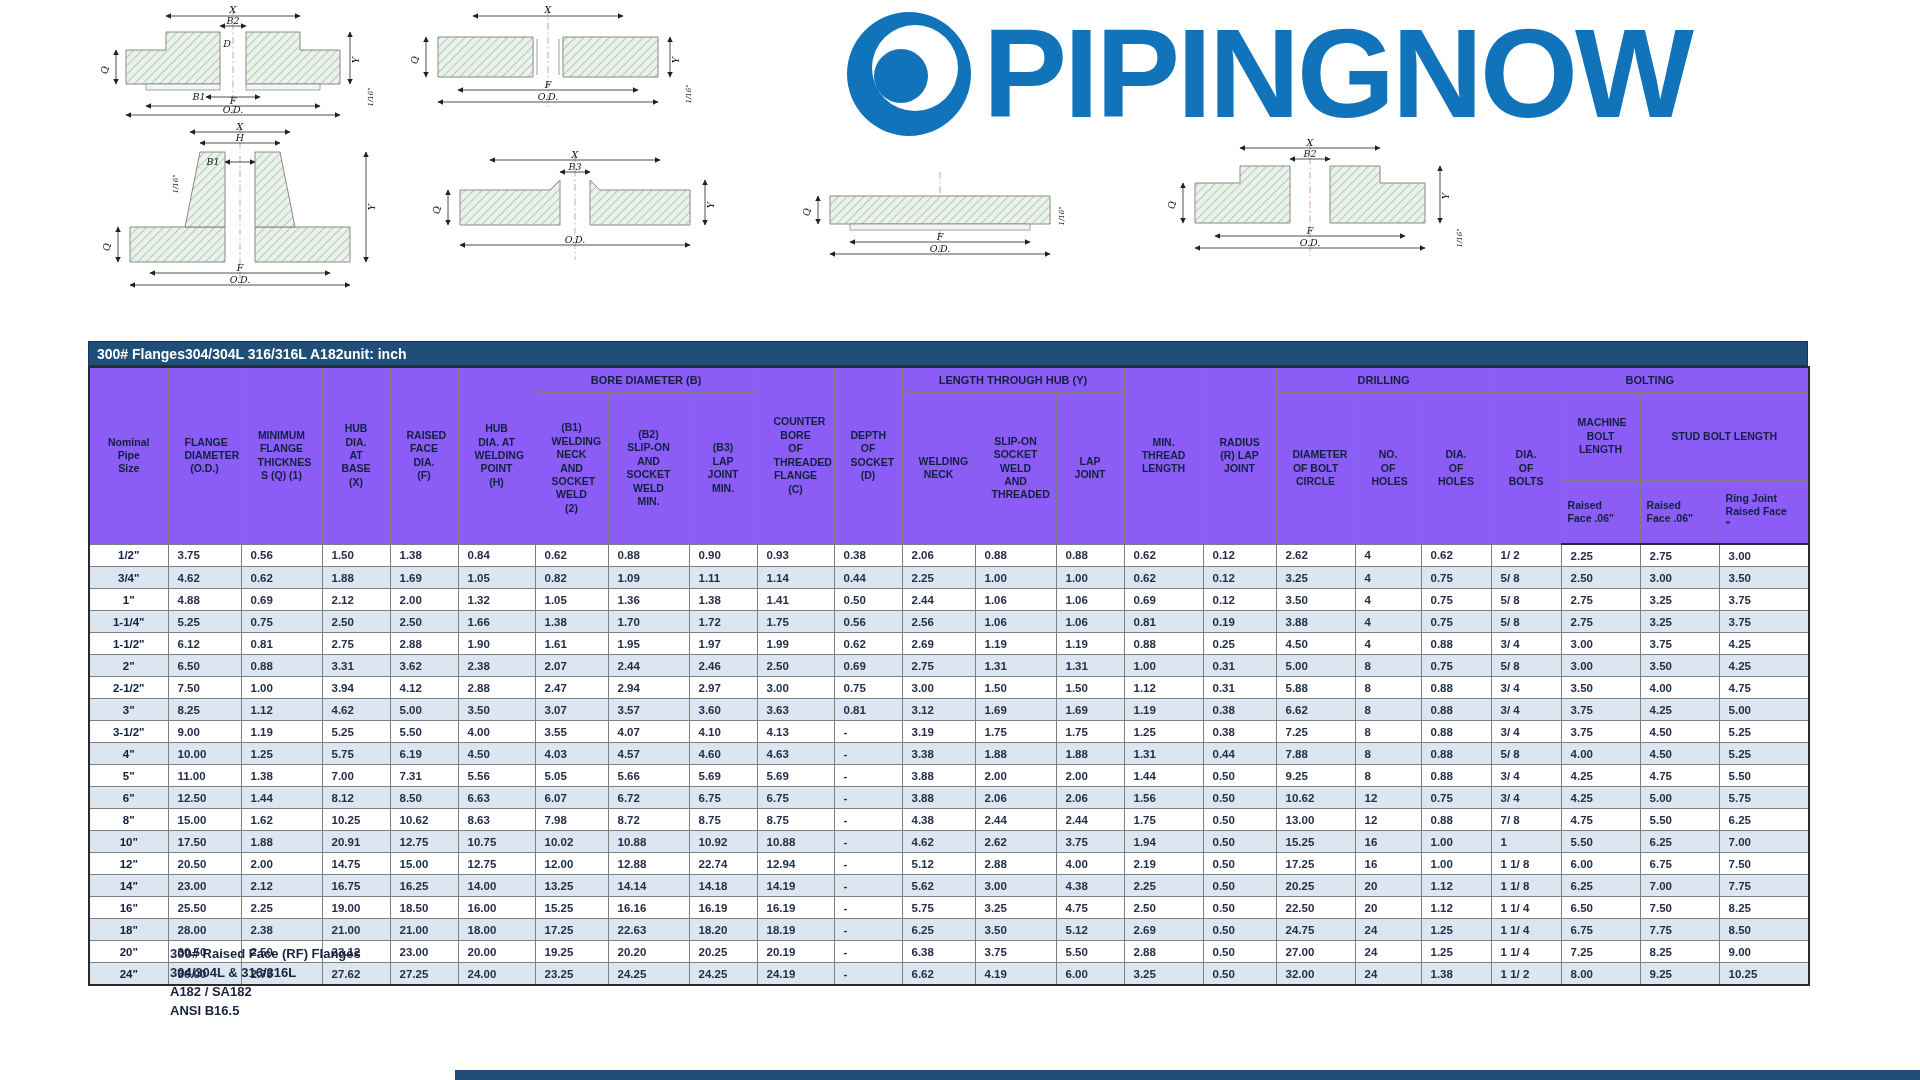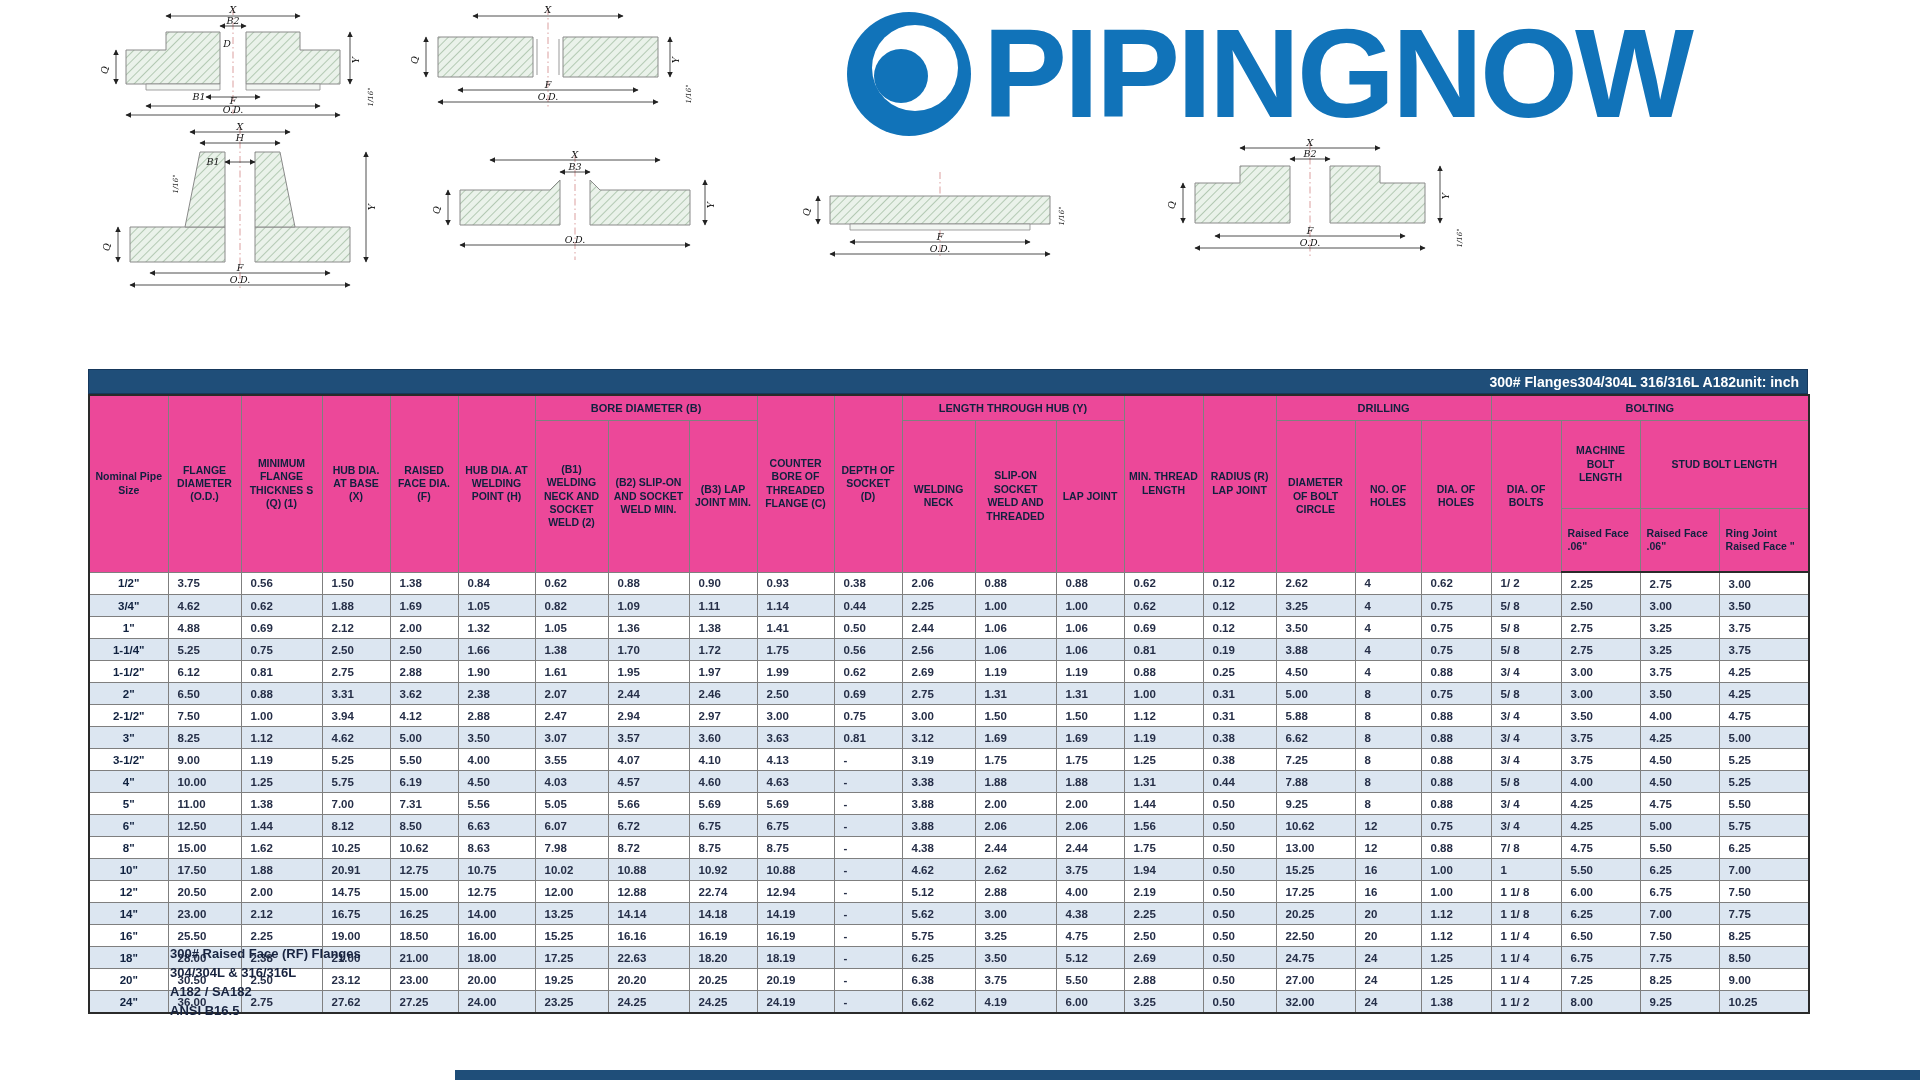--- a/index.html
+++ b/index.html
@@ -16,27 +16,27 @@
   .cl{stroke:#cc7777;stroke-width:0.7;stroke-dasharray:7 3 1.5 3;}
   .lbl{font-family:"DejaVu Serif", serif;font-style:italic;font-size:9.5px;fill:#111;text-anchor:middle;}
   .sm{font-size:7px;}
   
   .logo{position:absolute;left:845px;top:10px;display:flex;align-items:center;gap:10px;text-align:right;}
   .logo-text{font-size:126px;font-weight:bold;letter-spacing:-3px;line-height:1;}
   
   .sheet{position:absolute;left:88px;top:341px;width:1720px;}
   .titlebar{
     height:25px;background:#1f4e79;color:#fff;font-weight:bold;font-size:14px;
-    display:flex;align-items:center;justify-content:flex-end;
-    padding:0 8px;box-sizing:border-box;border:1px solid #16385c;margin-top:28px;
+    display:flex;align-items:center;justify-content:flex-start;
+    padding:0 8px;box-sizing:border-box;border:1px solid #16385c;
   }
   table.flg{border-collapse:collapse;table-layout:fixed;width:1720px;border:2px solid #2a2a2a;}
   table.flg th{
-    background:#ec4899;color:#10213f;font-weight:bold;font-size:10.5px;line-height:1.28;
-    border:1px solid #7f7f7f;padding:1px 4px;text-align:center;vertical-align:middle;
+    background:#8b5cf6;color:#10213f;font-weight:bold;font-size:10.5px;line-height:1.28;
+    border:1px solid #7f7f7f;padding:1px 16px;text-align:center;vertical-align:middle;
     overflow:hidden;
   }
   table.flg th.g{height:22px;font-size:11px;}
   table.flg tr.hr2 th{height:85px;}
   table.flg tr.hr3 th{height:60px;font-size:10.5px;text-align:left;padding-left:6px;}
   table.flg td{
     border:1px solid #7f7f7f;font-size:11.5px;font-weight:bold;color:#252e47;
     height:19px;padding:1px 2px 1px 9px;text-align:left;white-space:nowrap;overflow:hidden;
   }
   table.flg td.size-col{text-align:center;padding-left:2px;color:#10213f;}

